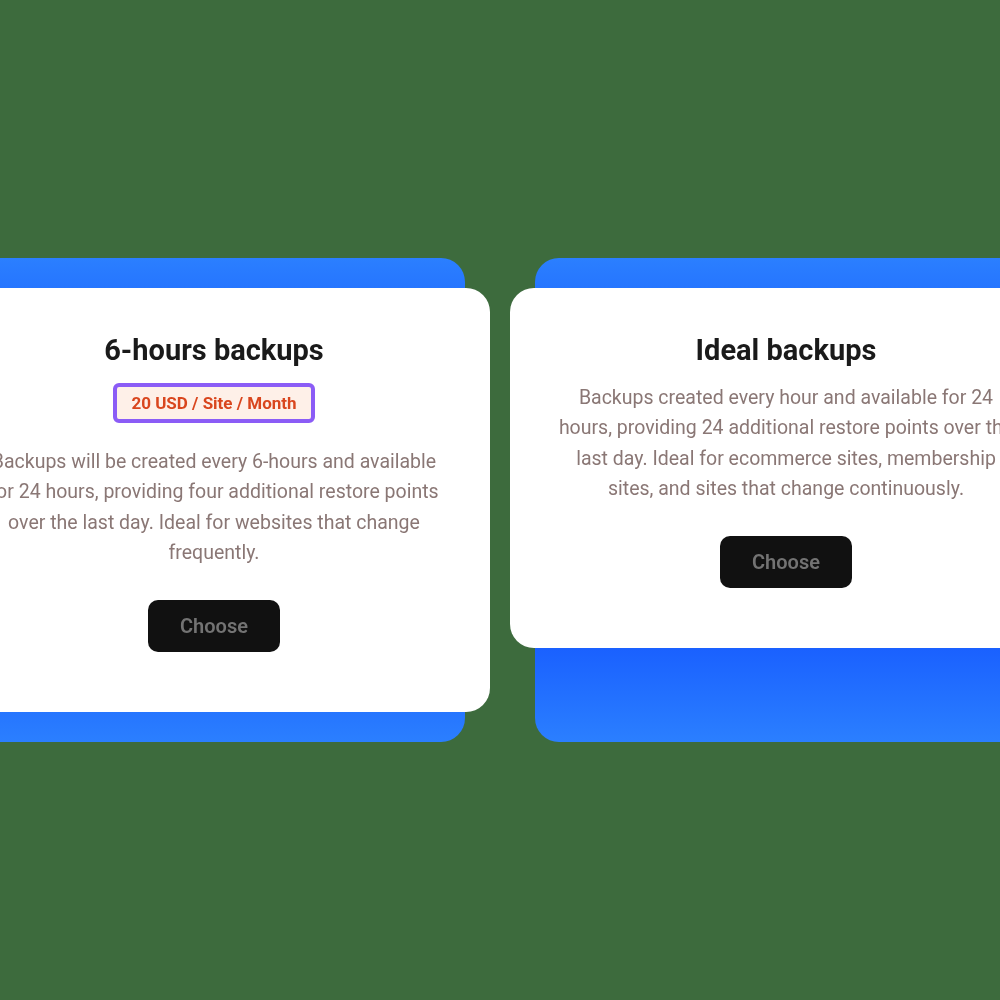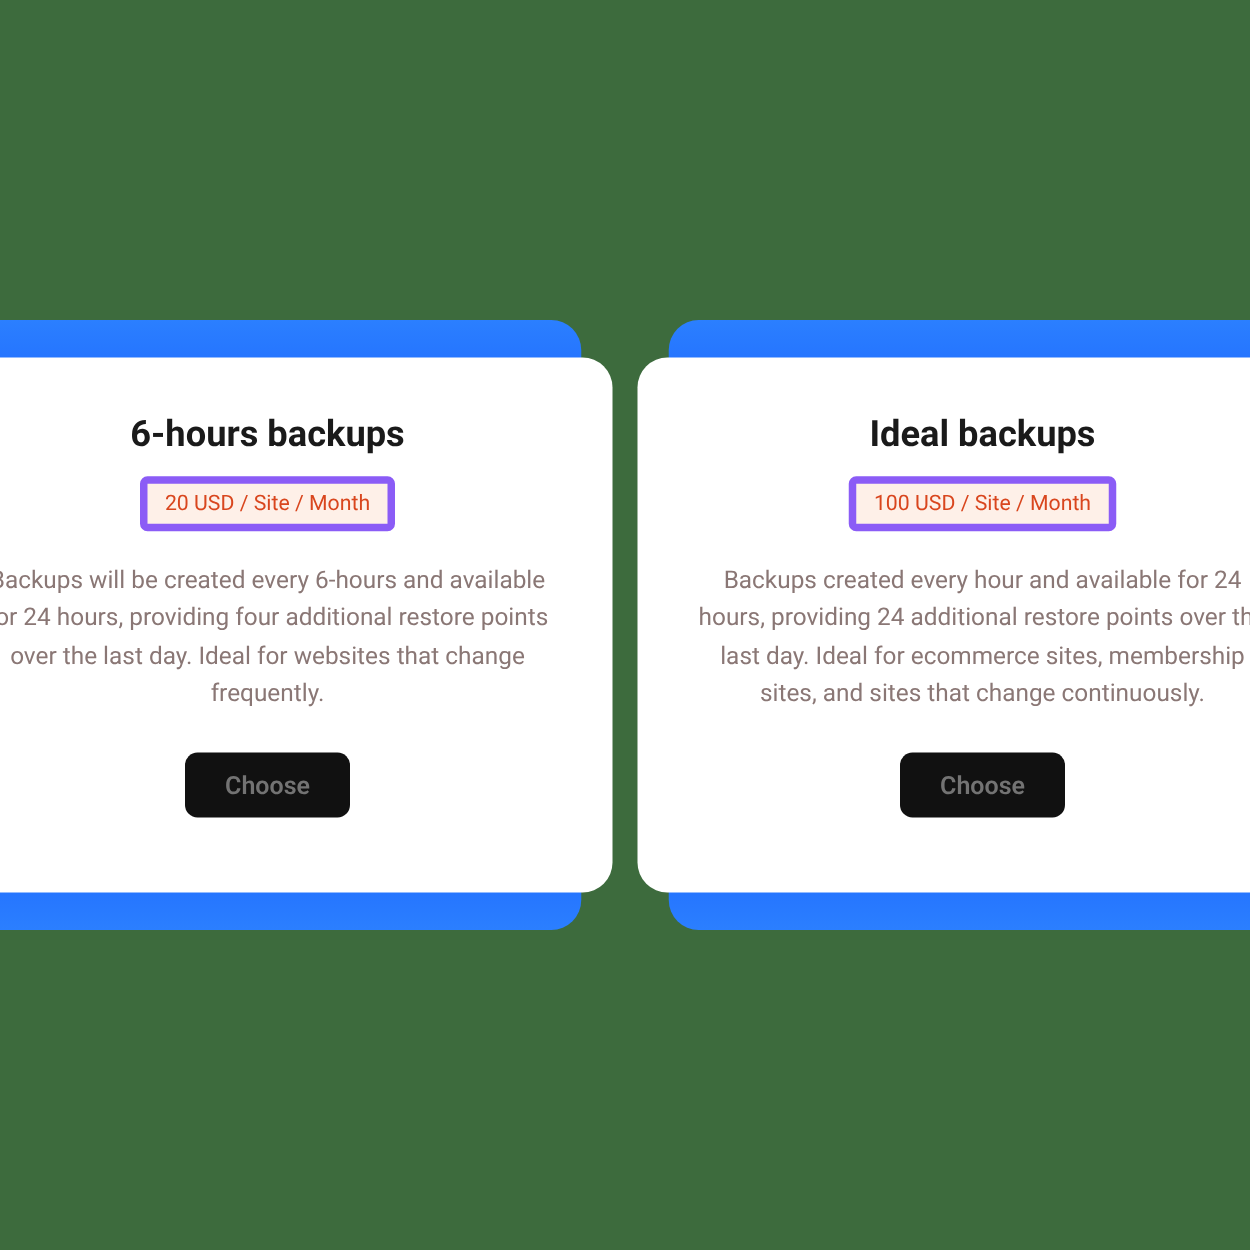--- a/index.html
+++ b/index.html
@@ -57,25 +57,25 @@
       font-size: 29px;
       font-weight: 700;
       color: #1a1a1a;
       margin-bottom: 16px;
     }
     
     .price-badge {
       display: inline-block;
       background: #fef0e8;
       color: #d9461e;
-      border: 6px solid #8b5cf6;
+      border: 4px solid #8b5cf6;
       border-radius: 6px;
       padding: 6px 14px;
       font-size: 17px;
-      font-weight: 400;
+      font-weight: 700;
       margin-bottom: 24px;
     }
     
     .card-description {
       font-size: 19.5px;
       line-height: 1.55;
       color: #8a7775;
       margin-bottom: 32px;
       padding: 0 5px;
     }
@@ -105,19 +105,18 @@
       <div class="price-badge">20 USD / Site / Month</div>
       <p class="card-description">Backups will be created every 6-hours and available for 24 hours, providing four additional restore points over the last day. Ideal for websites that change frequently.</p>
       <button class="choose-button">Choose</button>
     </div>
   </div>
 
   <div class="card-wrapper">
     <div class="blue-backdrop"></div>
     <div class="card">
       <h2 class="card-title">Ideal backups</h2>
-      <div class="price-badge">100 USD / Site / Month</div>
       <p class="card-description">Backups created every hour and available for 24 hours, providing 24 additional restore points over the last day. Ideal for ecommerce sites, membership sites, and sites that change continuously.</p>
       <button class="choose-button">Choose</button>
     </div>
   </div>
 
 </div>
 
 </body></html>

